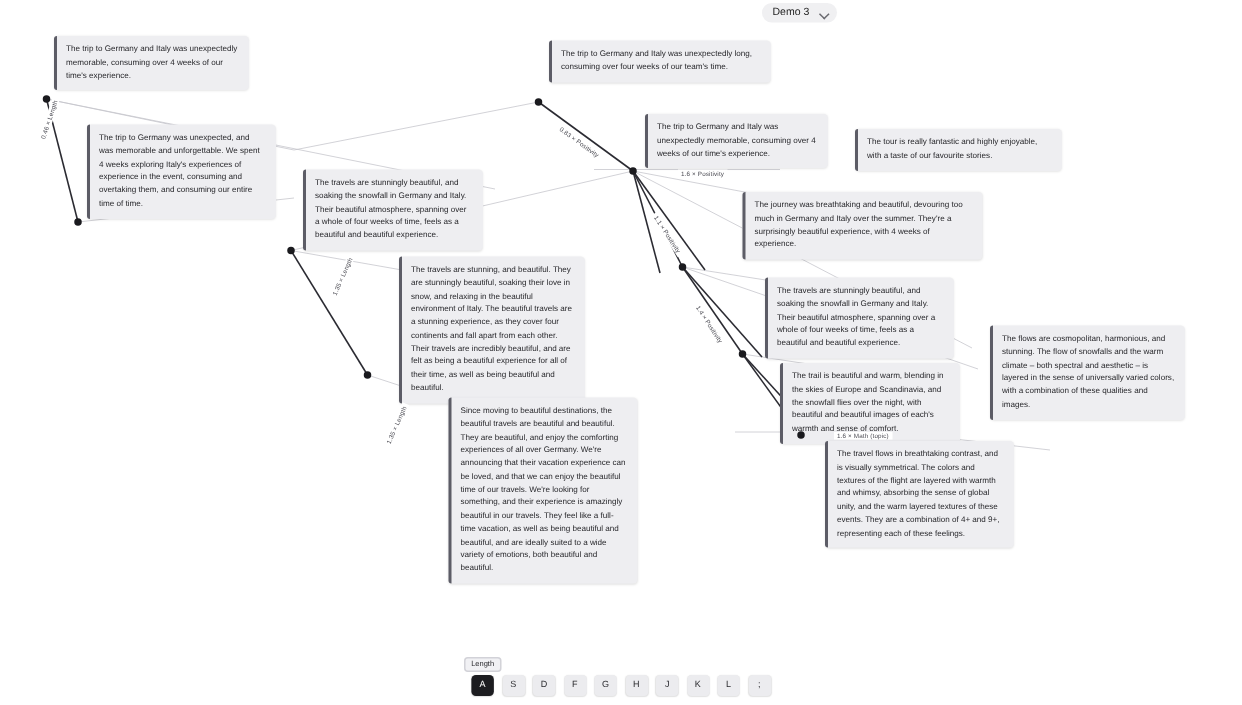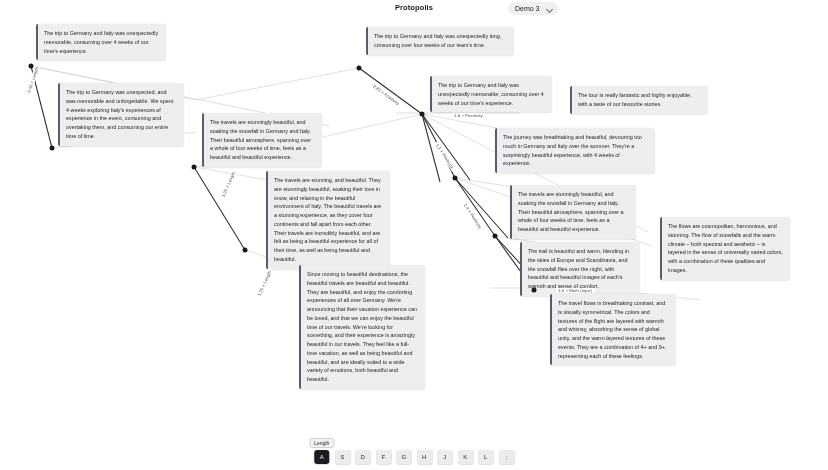--- a/index.html
+++ b/index.html
@@ -173,21 +173,20 @@
     width: 828px; height: 34px;
     pointer-events: none;
   }
 </style>
 </head>
 <body>
 
 <div id="app">
 
   <div id="header">
-    <div id="page-title">Protopolis</div>
 
     <div id="demo-select">
       <span>Demo 3</span>
       <span class="chev"></span>
     </div>
   </div>
 
   <div id="canvas">
 
     <svg id="edges" viewBox="0 0 828 440" preserveAspectRatio="none">

